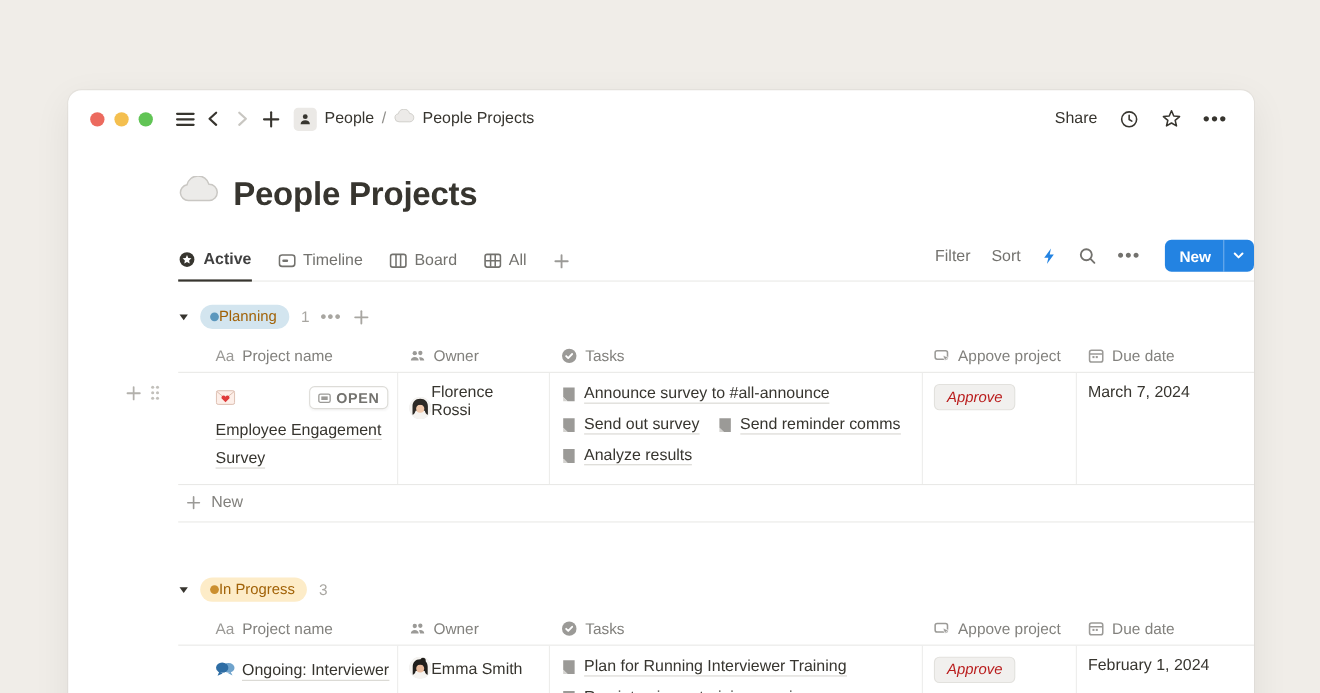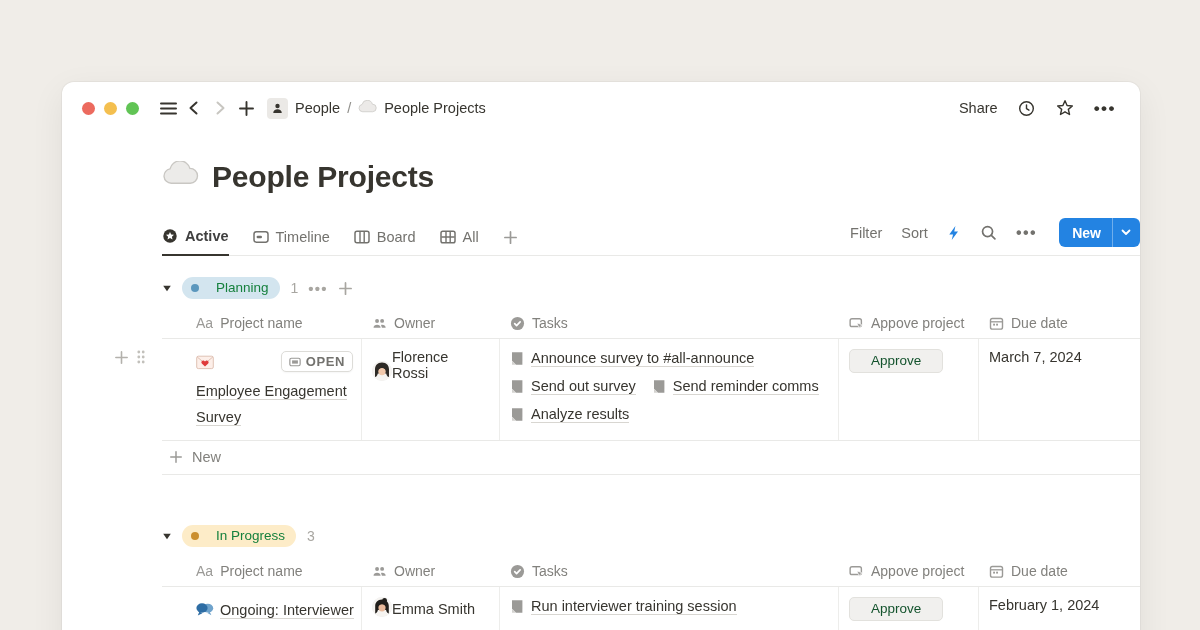--- a/index.html
+++ b/index.html
@@ -41,21 +41,21 @@
   .vb-text { font-size:14.5px; color:#73726e; cursor:pointer; }
   .vb-dots { color:#73726e; font-size:16px; letter-spacing:1.5px; font-weight:700; line-height:1; }
   .new-btn { display:flex; align-items:stretch; background:#2383e2; border-radius:6px; color:#fff; height:29px; overflow:hidden; cursor:pointer; margin-left:3px; }
   .new-main { display:flex; align-items:center; padding:0 11px 0 13px; font-size:14px; font-weight:600; }
   .new-chev { display:flex; align-items:center; padding:0 9px 0 8px; border-left:1px solid rgba(255,255,255,0.35); }
   
   .group { margin-top:17px; width:978px; }
   .group.second { margin-top:46px; }
   .group-head { display:flex; align-items:center; gap:10px; height:30px; }
   .tri { display:flex; align-items:center; cursor:pointer; }
-  .pill { display:inline-flex; align-items:center; gap:17px; padding:3px 11px 4px 9px; border-radius:13px; font-size:13.5px; font-weight:500; color:#15803d; cursor:pointer; }
+  .pill { display:inline-flex; align-items:center; gap:0; padding:3px 11px 4px 9px; border-radius:13px; font-size:13.5px; font-weight:500; color:#a16207; cursor:pointer; }
   .pill .dot { width:8px; height:8px; border-radius:50%; display:inline-block; }
   .pill.blue { background:#d3e5ef; } .pill.blue .dot { background:#5b97bd; }
   .pill.yellow { background:#fdecc8;align-items:center; } .pill.yellow .dot { background:#cb8f2f; }
   .g-count { color:#a8a6a1; font-size:14px; margin-left:1px; }
   .g-dots { color:#a8a6a1; font-size:15px; letter-spacing:1.2px; font-weight:700; cursor:pointer; line-height:1; }
   .g-plus { color:#a8a6a1; cursor:pointer; display:flex; }
   
   .trow { display:grid; grid-template-columns:200px 138px 339px 140px 161px; }
   .thead { border-bottom:1px solid #e9e9e7; margin-top:6px; }
   .thead .cell { display:flex; align-items:center; gap:7px; font-size:14px; color:#82817d; padding:6px 8px 7px 10px; }
@@ -66,21 +66,21 @@
   .tbody-row .cell:last-child { border-right:none; }
   .tbody-row .c1 { padding-left:34px; padding-right:0; line-height:26px; }
   .proj-icon { display:inline-block; vertical-align:-3px; margin-right:6px; }
   .ulink { border-bottom:1px solid #d8d6d1; cursor:pointer; }
   .open-badge { float:right; display:inline-flex; align-items:center; gap:5px; border:1px solid #dddcd8; border-radius:5px; background:#fff; padding:2px 7px; font-size:13px; font-weight:600; letter-spacing:0.6px; color:#73726e; margin:2px 8px 2px 4px; box-shadow:0 1px 2px rgba(0,0,0,0.04); cursor:pointer; line-height:15px; }
   .owner { display:flex; align-items:flex-end; gap:0; }
   .avatar { width:20px; height:20px; border-radius:50%; overflow:hidden; flex:0 0 auto; box-shadow:0 0 0 1px rgba(0,0,0,0.08) inset; }
   .tasks { display:flex; flex-wrap:wrap; column-gap:16px; row-gap:11px; align-content:flex-start; padding-top:1px; }
   .task { display:inline-flex; align-items:center; gap:7px; cursor:pointer; }
   .task svg { flex:0 0 auto; }
-  .approve-btn { display:inline-block; padding:3px 21px 4px; background:#f1f0ee; border:1px solid #e2e1dd; border-radius:5px; font-size:13.5px; color:#14532d; cursor:pointer; }
+  .approve-btn { display:inline-block; padding:3px 11px 4px; background:#f1f0ee; border:1px solid #e2e1dd; border-radius:5px; font-size:13.5px; color:#b91c1c; cursor:pointer;font-style:italic; }
   .date { padding-left:10px; }
   .new-row { display:flex; align-items:center; gap:9px; padding:8px 0 9px 7px; color:#82817d; font-size:14.5px; border-bottom:1px solid #e9e9e7; cursor:pointer; }
   .gutter { position:absolute; left:-48px; top:10px; display:flex; align-items:center; gap:7px; }
   .gutter .gbtn { cursor:pointer; display:flex; }
 </style>
 </head>
 <body>
 
 <div class="window">
 
@@ -494,20 +494,27 @@
             <span>Emma Smith</span>
           </span>
         </div>
         <div class="cell">
           <span class="tasks">
             <span class="task">
               <svg width="14" height="15" viewBox="0 0 14 15">
                   <path d="M2 1.2h10.4v12.6H6L2 9.8z" fill="#9b9a97"></path>
                   <path d="M2 9.8l4 4H2z" fill="#d3d2cf"></path>
                 </svg>
+              <span class="ulink">Plan for Running Interviewer Training</span>
+            </span>
+            <span class="task">
+              <svg width="14" height="15" viewBox="0 0 14 15">
+                  <path d="M2 1.2h10.4v12.6H6L2 9.8z" fill="#9b9a97"></path>
+                  <path d="M2 9.8l4 4H2z" fill="#d3d2cf"></path>
+                </svg>
               <span class="ulink">Run interviewer training session</span>
             </span>
           </span>
         </div>
         <div class="cell">
           <span class="approve-btn">Approve</span>
         </div>
         <div class="cell date">February 1, 2024</div>
       </div>
     </div>

